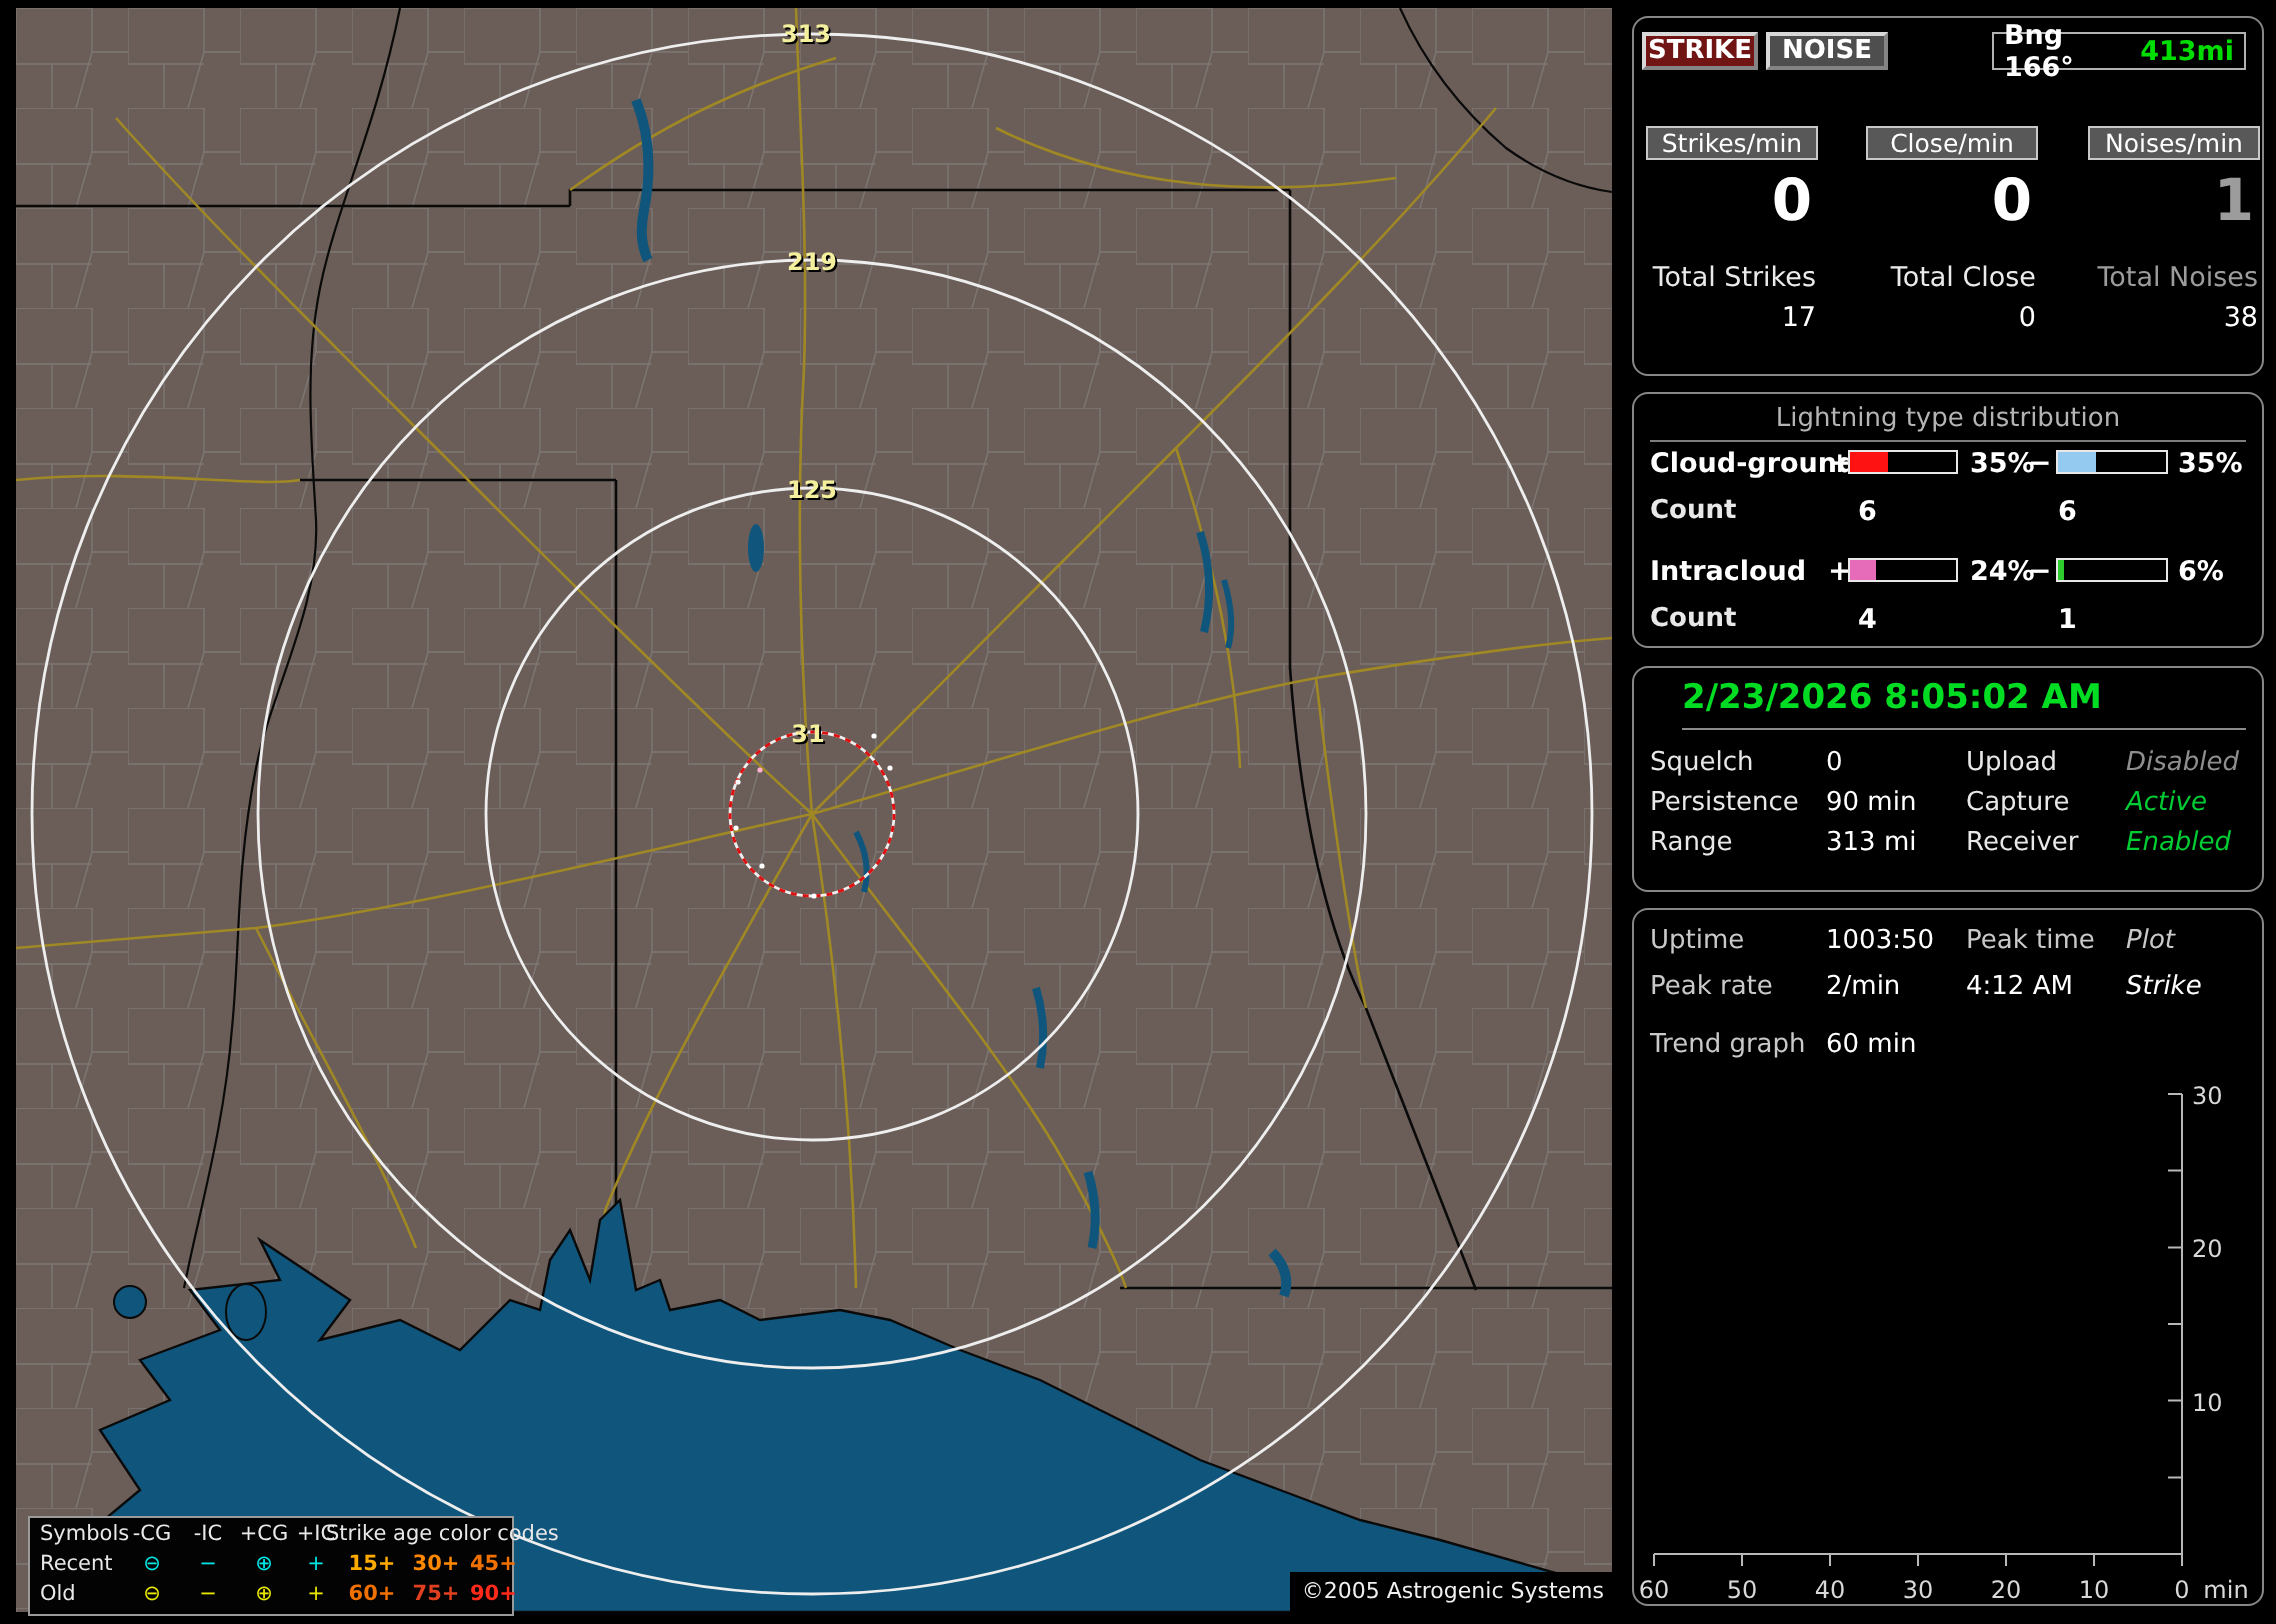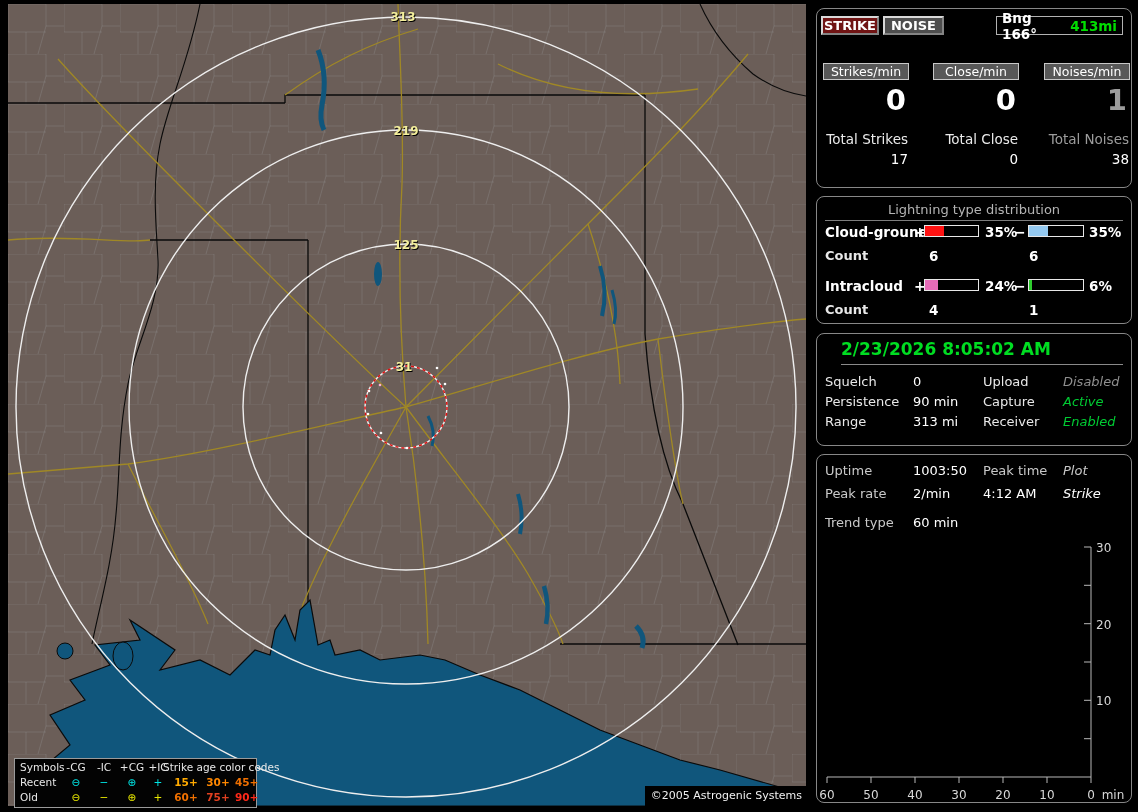--- a/index.html
+++ b/index.html
@@ -291,21 +291,21 @@
     <span class="c3 lbl4">Peak time</span>
     <span class="c4 lbl4">Plot</span>
   </div>
   <div class="s-row" style="top:31px;">
     <span class="c1 lbl4">Peak rate</span>
     <span class="c2">2/min</span>
     <span class="c3" style="color:#fff;">4:12 AM</span>
     <span class="c4" style="color:#fff;">Strike</span>
   </div>
   <div class="s-row" style="top:60px;">
-    <span class="c1 lbl4">Trend type</span>
+    <span class="c1 lbl4">Trend graph</span>
     <span class="c2">60 min</span>
   </div>
 
   <svg id="trend-chart" width="316" height="264" viewBox="0 0 316 264">
     <g stroke="#b8b8b8" stroke-width="1" fill="none">
       <path d="M274,8 V238 M10,238 H274"></path>
       <path d="M267,8 H274 M267,46.3 H274 M267,84.7 H274 M267,123 H274 M267,161.3 H274 M267,199.7 H274"></path>
       <path d="M10,238 V244 M54,238 V244 M98,238 V244 M142,238 V244 M186,238 V244 M230,238 V244 M274,238 V244"></path>
     </g>
     <text class="tick-txt" x="279" y="13">30</text>

